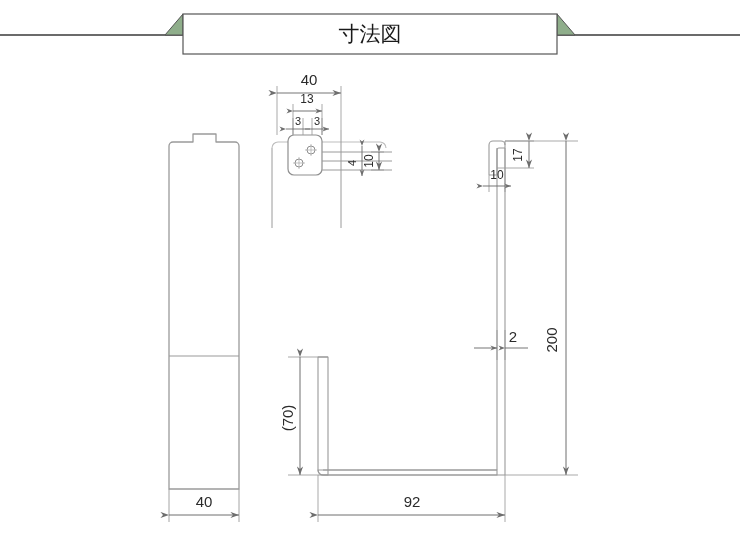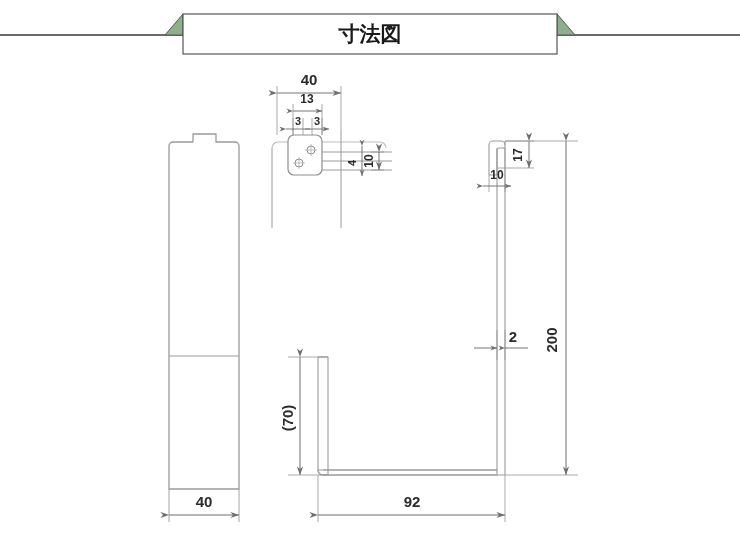--- a/index.html
+++ b/index.html
@@ -14,21 +14,20 @@
     font-family: "Liberation Sans", "DejaVu Sans", sans-serif;
     overflow: hidden;
     position: relative;
   }
   #drawing-root {
     position: absolute;
     left: 0;
     top: 0;
     width: 620px;
     height: 540px;
-    font-weight: bold;
   }
   svg.sheet {
     display: block;
     width: 740px;
     height: 540px;
   }
   .banner-text {
     font-family: "DejaVu Sans", "Liberation Sans", sans-serif;
     font-size: 21px;
     fill: #1a1a1a;

